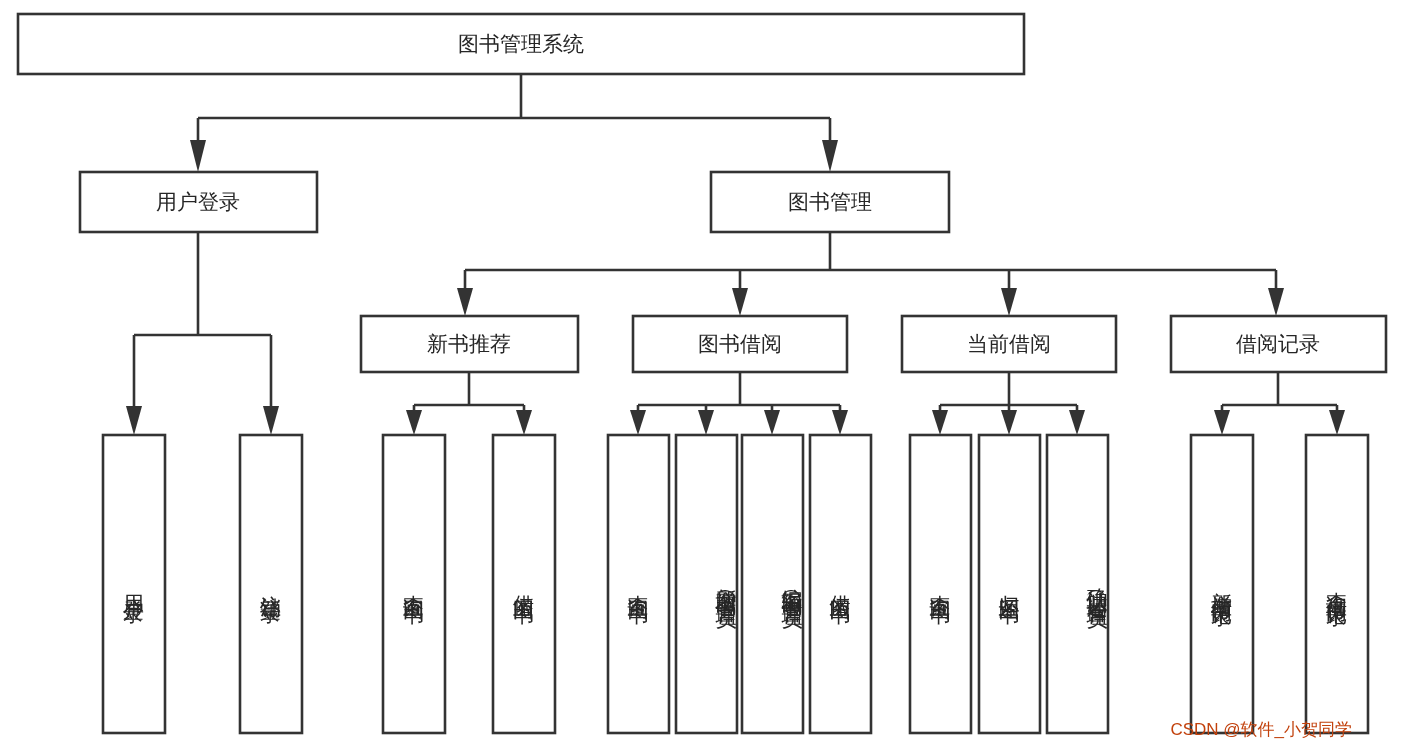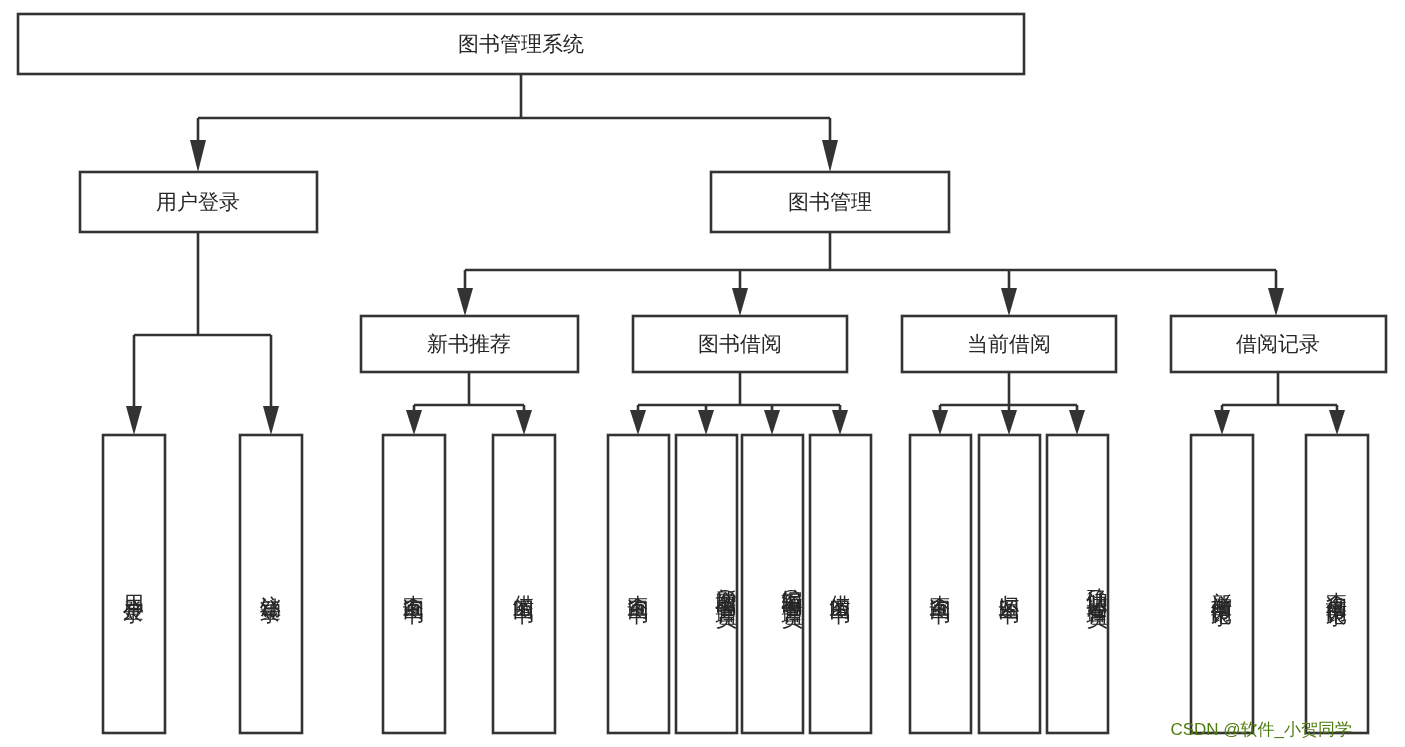--- a/index.html
+++ b/index.html
@@ -59,21 +59,21 @@
     line-height: 1.0;
     letter-spacing: 3px;
     white-space: nowrap;
     pointer-events: none;
     text-align: center;
   }
   .watermark {
     position: absolute;
     right: 10px;
     bottom: 6px;
-    color: #4d7c0f;
+    color: #c2410c;
     font-size: 17px;
     font-family: "Liberation Sans", "DejaVu Sans", sans-serif;
     white-space: nowrap;
     user-select: none;
   }
 </style>
 </head>
 <body>
 
 <div id="diagram-root">

